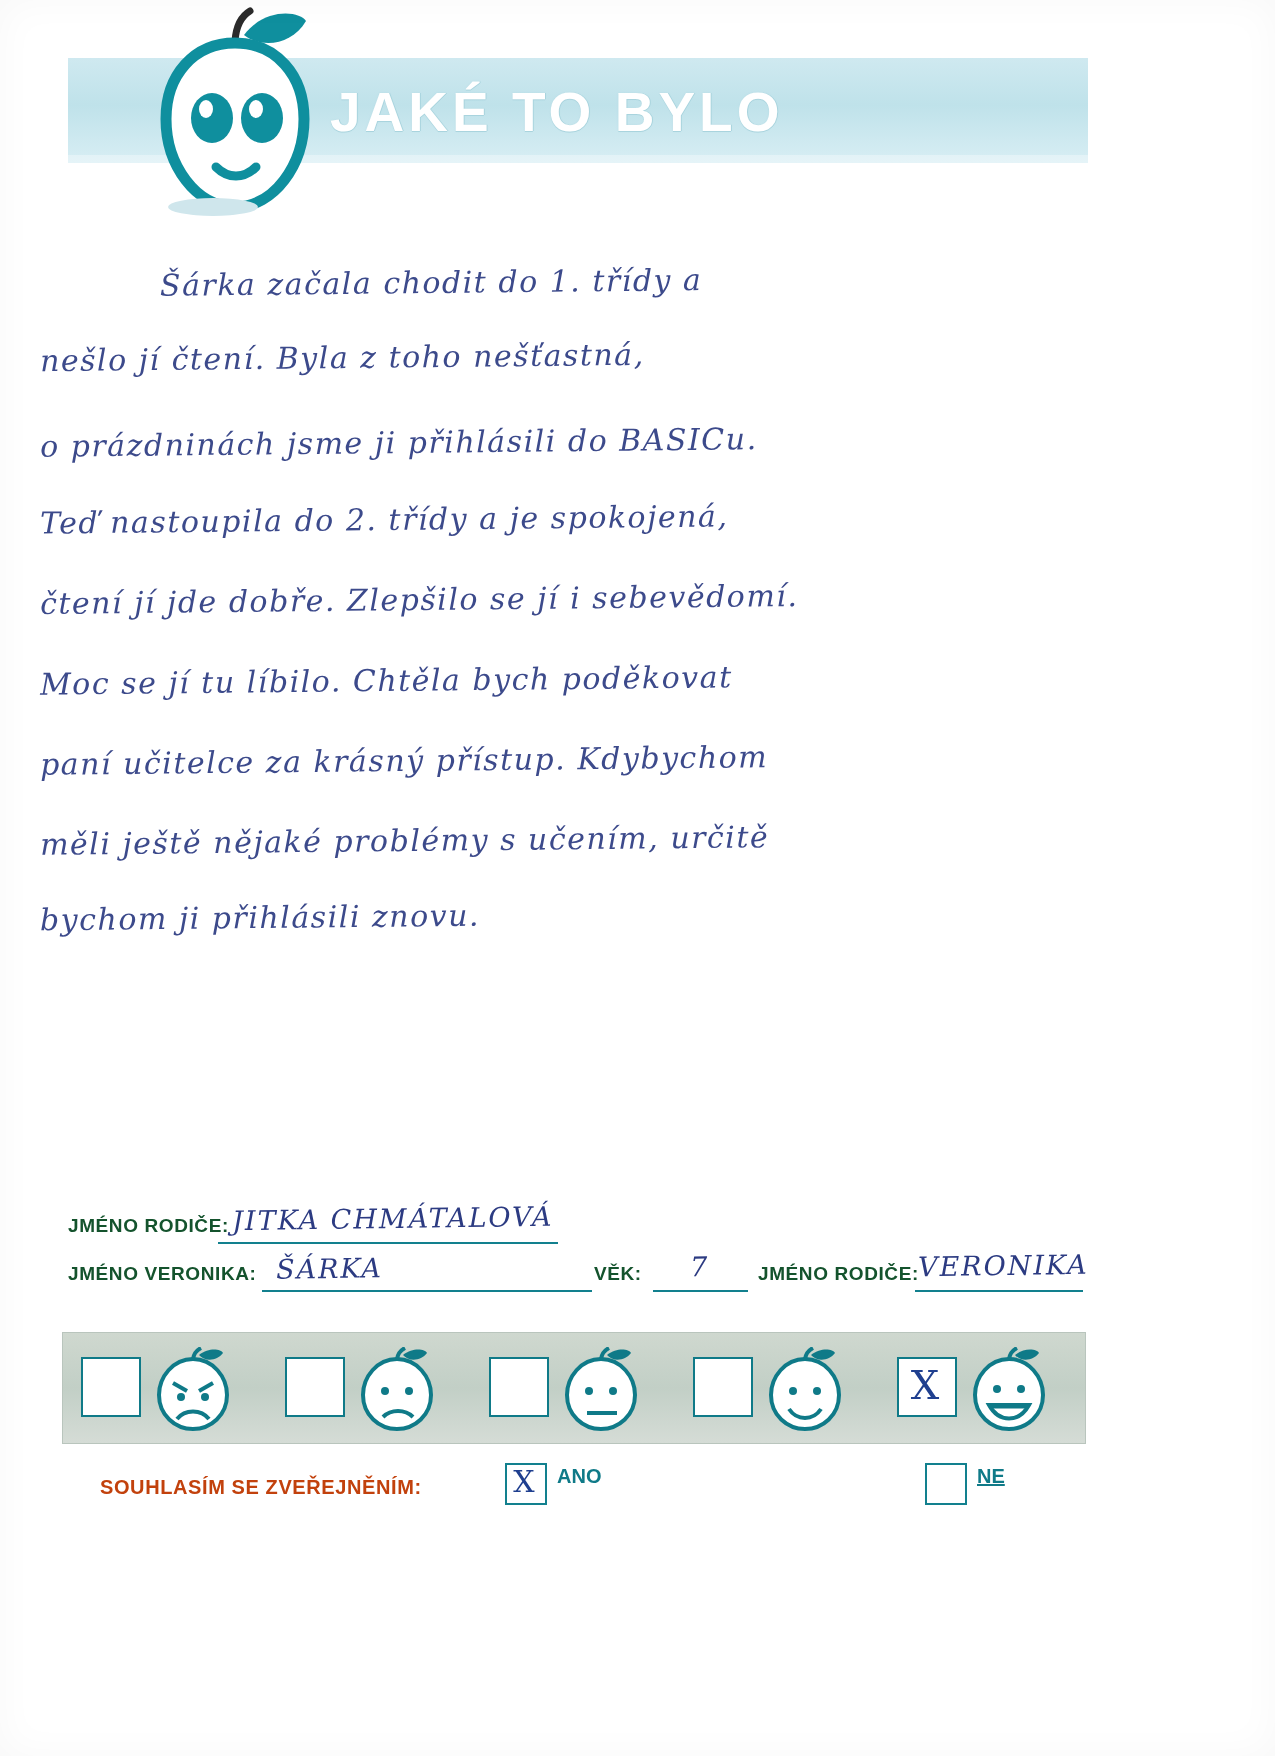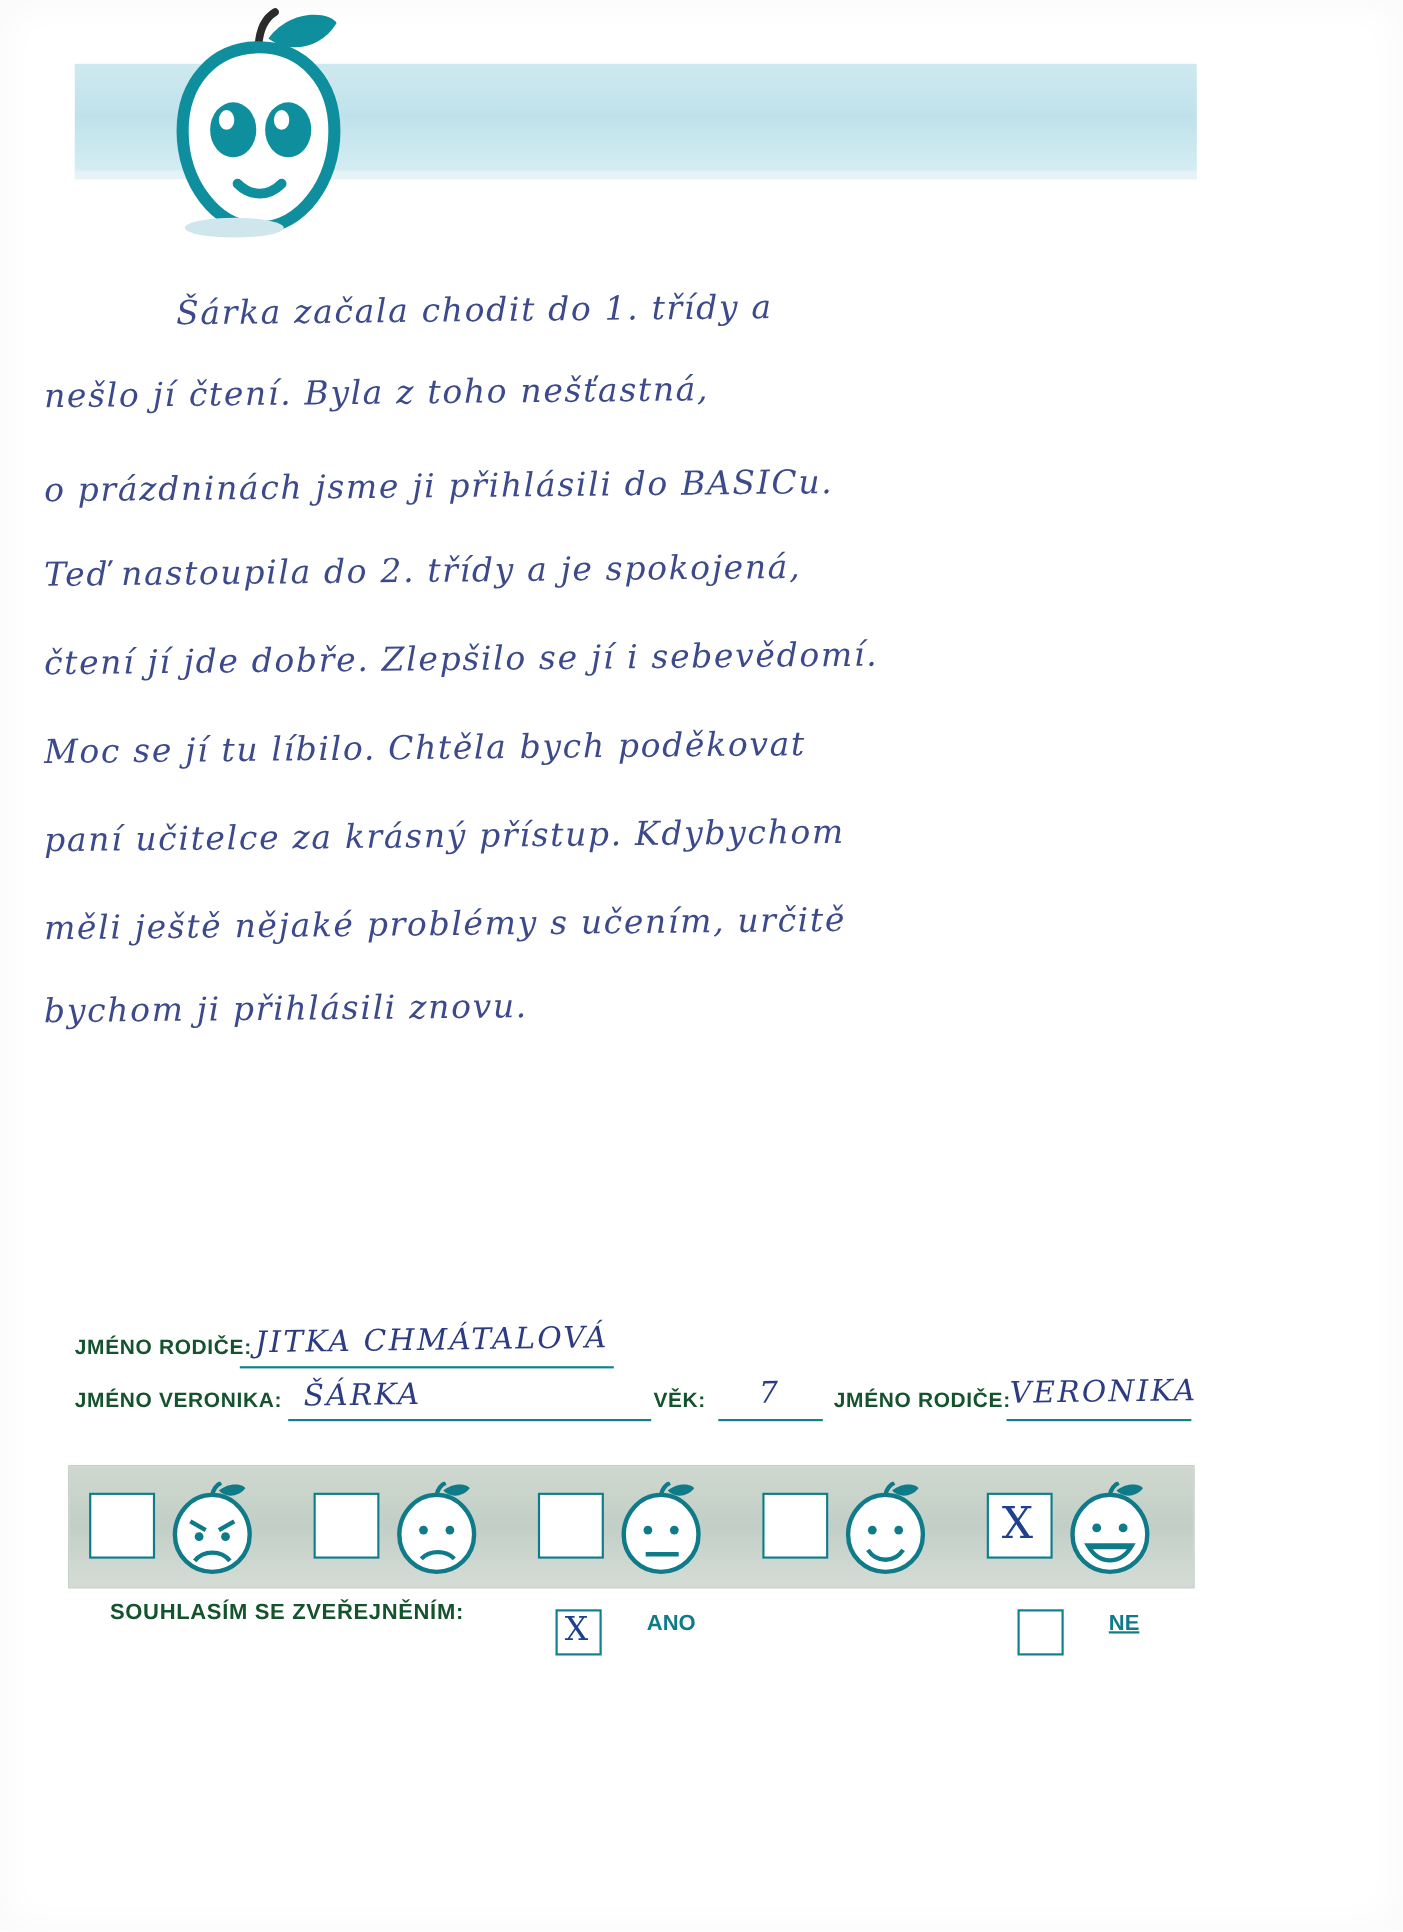--- a/index.html
+++ b/index.html
@@ -168,22 +168,22 @@
   .consent {
     position: absolute;
     left: 0;
     top: 1455px;
     width: 1275px;
     height: 70px;
   }
   .consent-label {
     position: absolute;
     left: 100px;
-    top: 0;
-    color: #14532d;
+    top: 21px;
+    color: #c2410c;
     font-size: 20px;
     font-weight: bold;
     letter-spacing: 0.6px;
   }
   .consent-box {
     position: absolute;
     width: 38px;
     height: 38px;
     border: 2px solid #12808e;
     background: #ffffff;
@@ -197,21 +197,20 @@
     color: #1f3f8f;
     font-size: 30px;
     font-family: "DejaVu Serif", serif;
   }
   .consent-opt {
     position: absolute;
     color: #0f7a88;
     font-size: 20px;
     font-weight: bold;
     top: 10px;
-    margin-left: 31px;
   }
 
   
   .scan-edge {
     position: absolute;
     pointer-events: none;
     left: 0; top: 0;
     width: 1275px; height: 1756px;
     box-shadow: inset 0 0 40px rgba(0,0,0,0.03);
   }
@@ -234,20 +233,21 @@
       <ellipse cx="72" cy="113" rx="21" ry="25" fill="#0f8f9e"></ellipse>
       <ellipse cx="122" cy="113" rx="21" ry="25" fill="#0f8f9e"></ellipse>
       <ellipse cx="66" cy="104" rx="7" ry="9" fill="#ffffff"></ellipse>
       <ellipse cx="116" cy="104" rx="7" ry="9" fill="#ffffff"></ellipse>
 
       <path d="M76 162 C88 174, 104 174, 116 162" stroke="#0f8f9e" stroke-width="9" fill="none" stroke-linecap="round"></path>
     </svg>
   </div>
   <div class="apple-shadow"></div>
 
+  <div class="header-title">JAKÉ TO BYLO</div>
 </div>
 
 <div class="letter">
   <div class="hand-line" style="left:160px; top:20px;">Šárka začala chodit do 1. třídy a</div>
   <div class="hand-line" style="left:40px;  top:95px;">nešlo jí čtení. Byla z toho nešťastná,</div>
   <div class="hand-line" style="left:40px;  top:180px;">o prázdninách jsme ji přihlásili do BASICu.</div>
   <div class="hand-line" style="left:40px;  top:257px;">Teď nastoupila do 2. třídy a je spokojená,</div>
   <div class="hand-line" style="left:40px;  top:337px;">čtení jí jde dobře. Zlepšilo se jí i sebevědomí.</div>
   <div class="hand-line" style="left:40px;  top:418px;">Moc se jí tu líbilo. Chtěla bych poděkovat</div>
   <div class="hand-line" style="left:40px;  top:498px;">paní učitelce za krásný přístup. Kdybychom</div>

